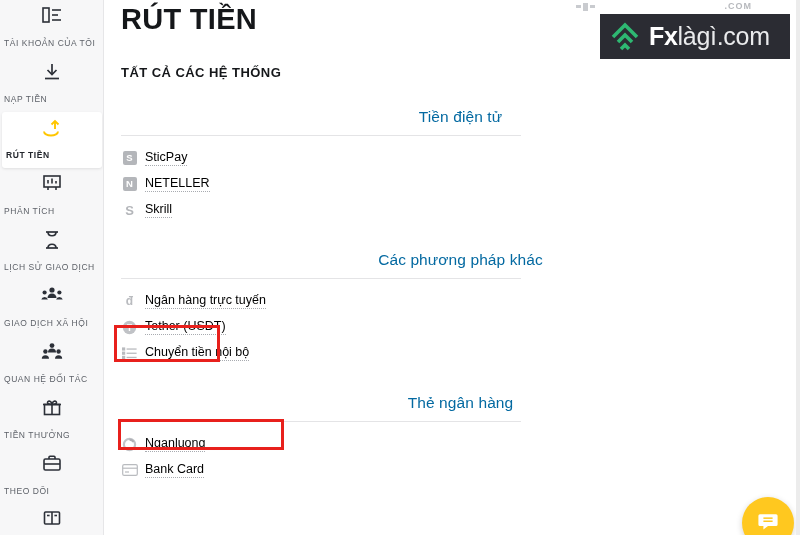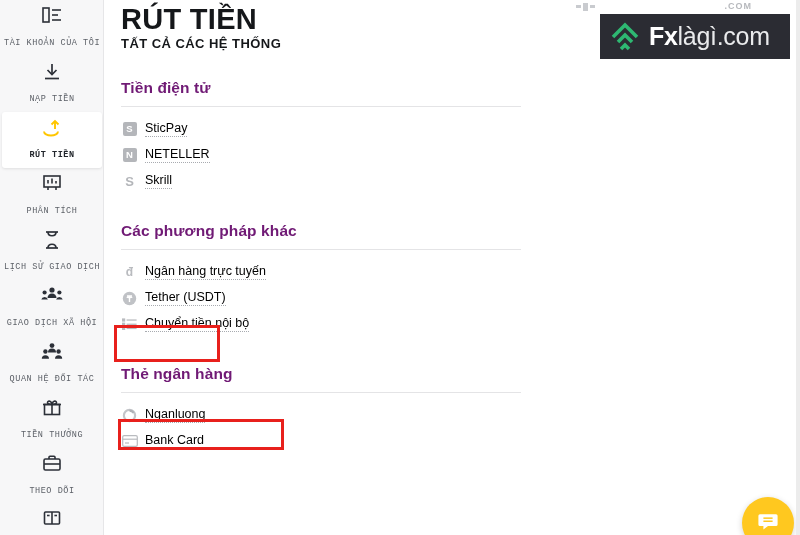--- a/index.html
+++ b/index.html
@@ -16,23 +16,22 @@
     position: absolute; left: 0; top: 0;
     width: 104px; height: 535px;
     background: #f7f7f8;
     border-right: 1px solid #e6e6e8;
     overflow: hidden;
   }
   .nav-item {
     position: relative;
     width: 104px;
     padding: 6px 4px 8px 4px;
-    text-align: center;
+    text-align: left;
     cursor: pointer;
-    font-family: Liberation Mono, monospace;
   }
   .nav-item .ico {
     display: block;
     height: 26px;
     line-height: 26px;
     margin: 0 auto 6px auto;
     color: #2c3038;
   }
   .nav-item .ico svg { display: block; margin: 0 auto; }
   .nav-item .lbl {
@@ -63,31 +62,33 @@
   }
   #page-title {
     font-size: 29px;
     font-weight: bold;
     color: #15171a;
     letter-spacing: 0.3px;
     padding-top: 2px;
     line-height: 34px;
   }
   #all-systems {
+    margin-top: 29px;
     font-size: 13px;
     font-weight: bold;
     color: #15171a;
     letter-spacing: 0.45px;
   }
   .group { margin-top: 28px; }
   .group-title {
     font-size: 15.5px;
-    font-weight: bold;
-    color: #701a75;
+    font-weight: normal;
+    color: #0369a1;
     letter-spacing: 0.1px;
+    text-align: center;
   }
   .group-rule {
     margin-top: 9px;
     width: 400px;
     height: 1px;
     background: #e4e4e6;
   }
   .methods { margin-top: 9px; }
   .method {
     position: relative;

